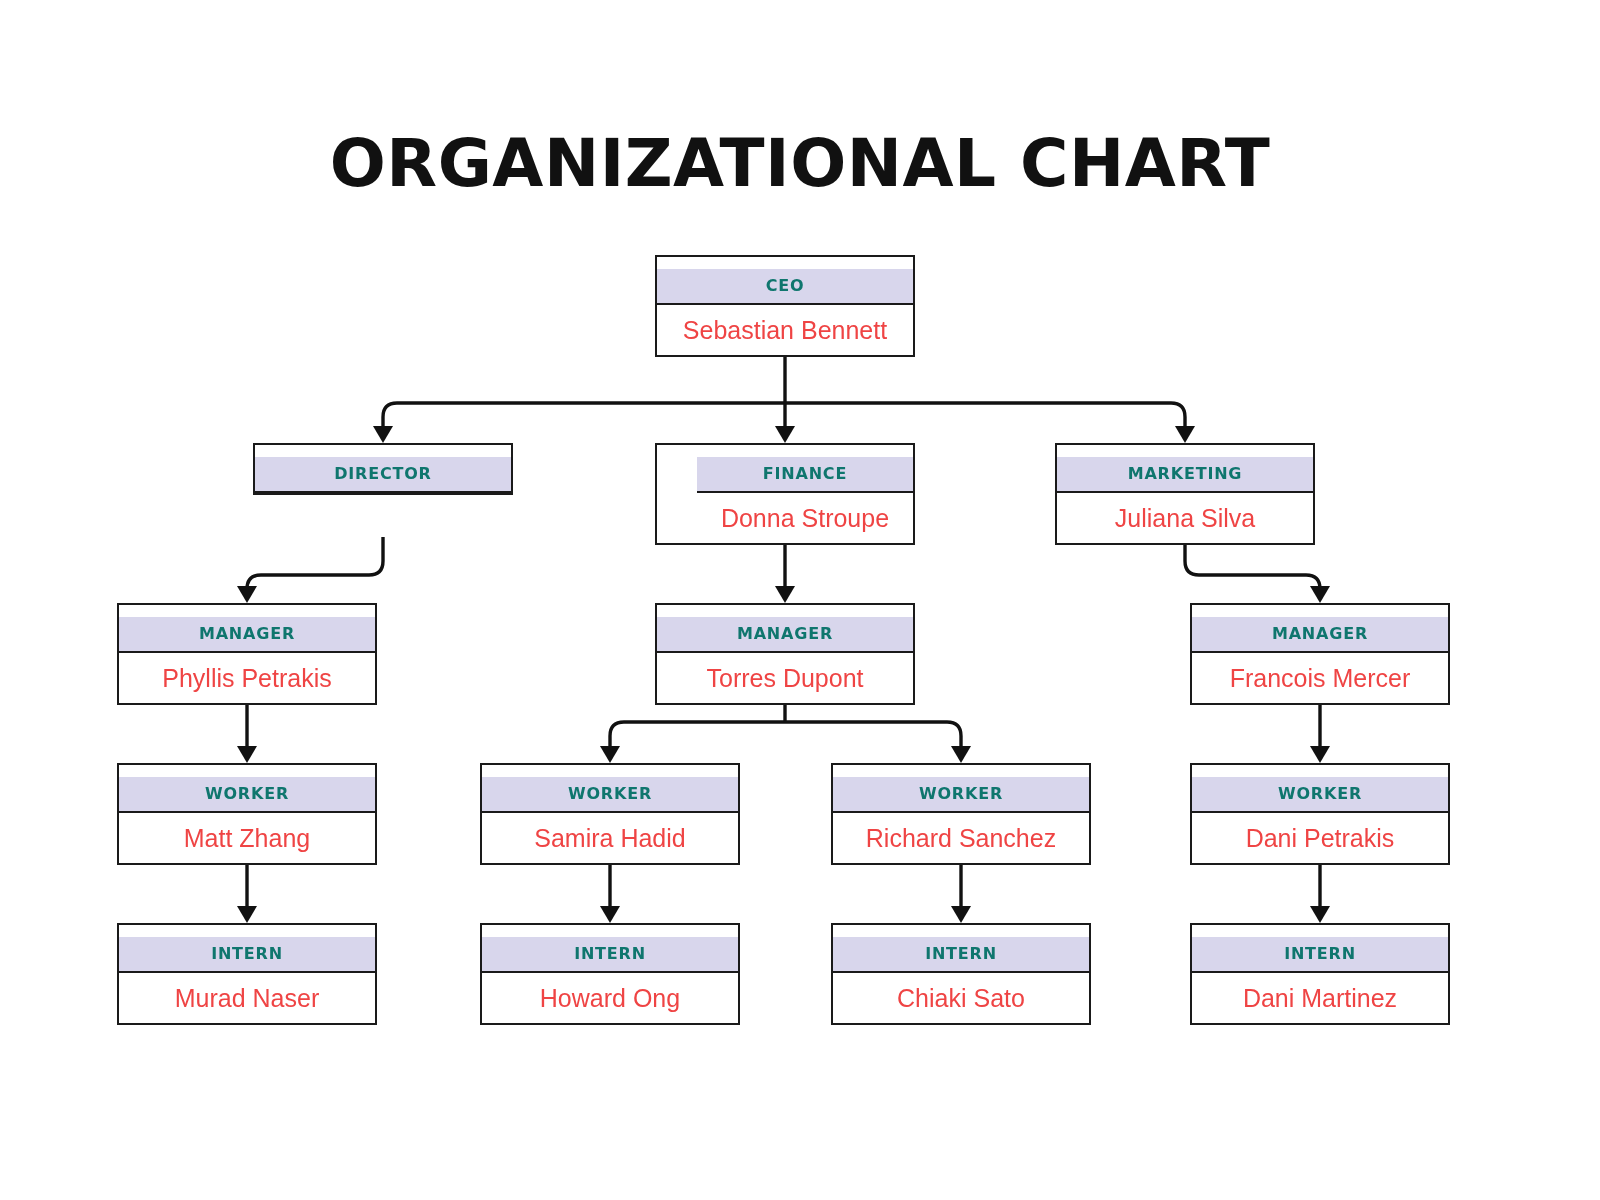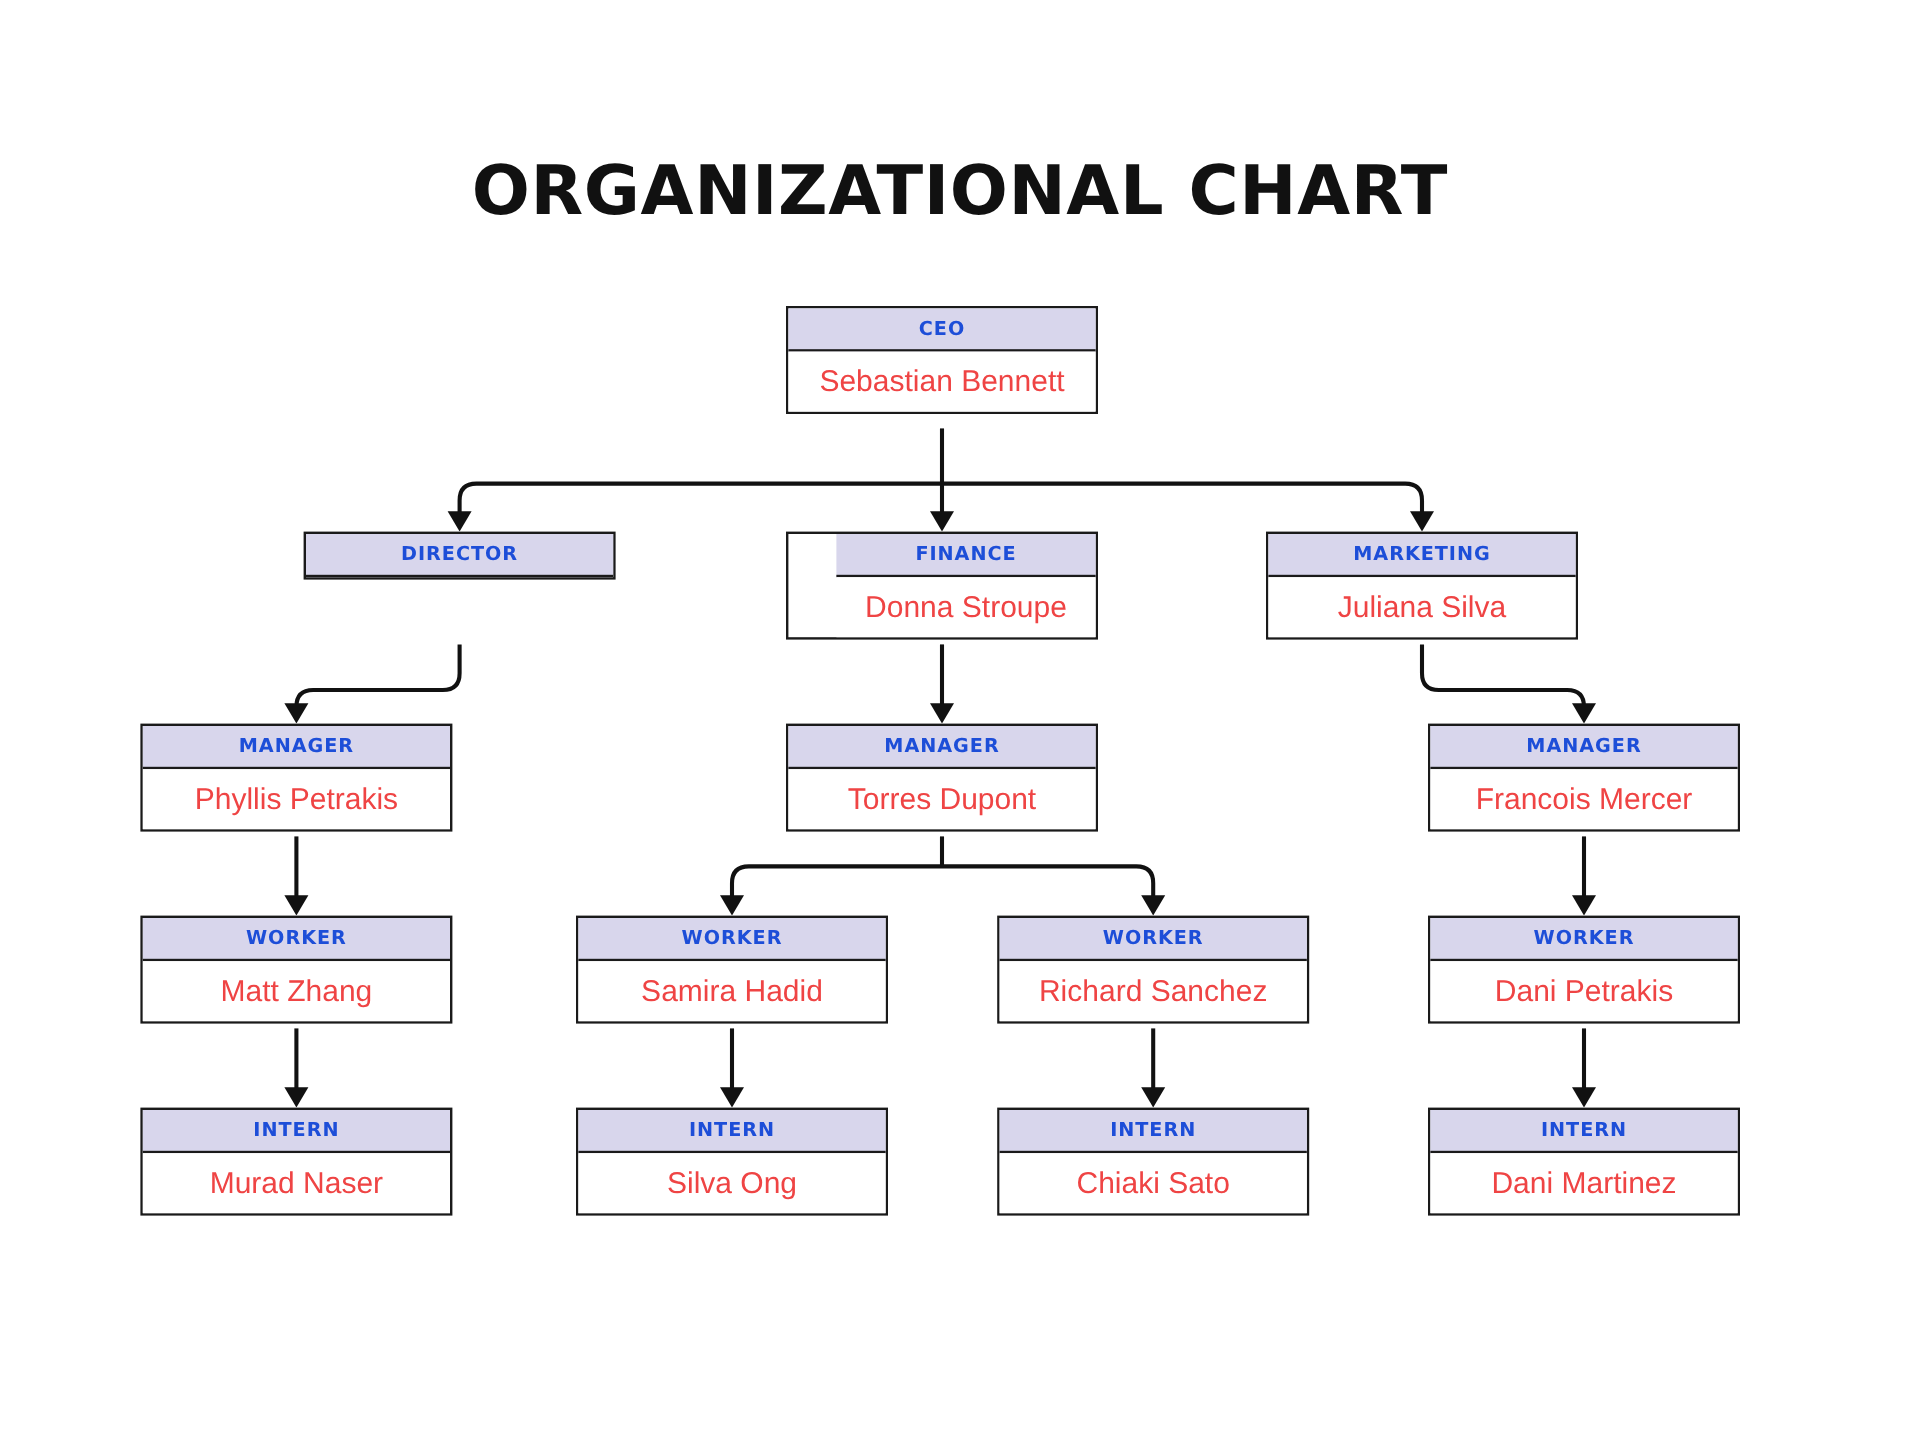--- a/index.html
+++ b/index.html
@@ -21,21 +21,21 @@
   }
 
   
   #chart-title {
     position: absolute;
     left: 0;
     top: 131px;
     width: 1600px;
     text-align: center;
     font-family: "DejaVu Sans", sans-serif;
-    font-size: 57px;
+    font-size: 66px;
     font-weight: 700;
     letter-spacing: 0.5px;
     color: #111111;
     line-height: 1;
     white-space: nowrap;
   }
 
   
   #connectors {
     position: absolute;
@@ -68,23 +68,24 @@
   .node-role {
     height: 34px;
     line-height: 34px;
     text-align: center;
     background: #d8d6ec;
     border-bottom: 2px solid #1a1a1a;
     font-family: "DejaVu Sans", sans-serif;
     font-size: 16px;
     font-weight: 700;
     letter-spacing: 0.8px;
-    color: #1d4ed8;
+    color: #0f766e;
     white-space: nowrap;
     overflow: hidden;
+    margin-top: 12px;
   }
   .node-name {
     height: 50px;
     line-height: 50px;
     text-align: center;
     background: #ffffff;
     font-family: "Liberation Sans", sans-serif;
     font-size: 25px;
     font-weight: 400;
     color: #ef4444;
@@ -197,21 +198,21 @@
     <div class="node-name">Dani Petrakis</div>
   </div>
 
   <div class="node" style="left:117px; top:923px;">
     <div class="node-role">INTERN</div>
     <div class="node-name">Murad Naser</div>
   </div>
 
   <div class="node" style="left:480px; top:923px;">
     <div class="node-role">INTERN</div>
-    <div class="node-name">Silva Ong</div>
+    <div class="node-name">Howard Ong</div>
   </div>
 
   <div class="node" style="left:831px; top:923px;">
     <div class="node-role">INTERN</div>
     <div class="node-name">Chiaki Sato</div>
   </div>
 
   <div class="node" style="left:1190px; top:923px;">
     <div class="node-role">INTERN</div>
     <div class="node-name">Dani Martinez</div>

